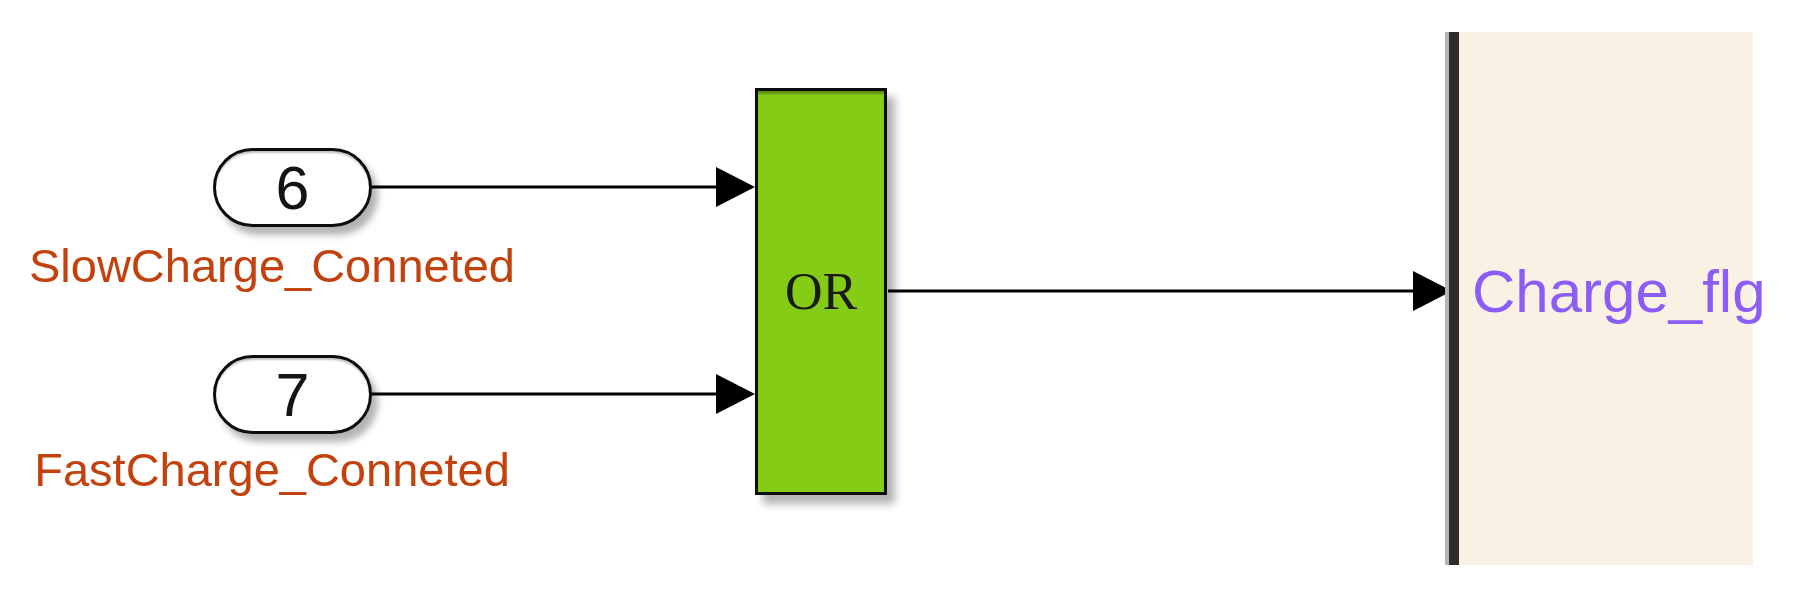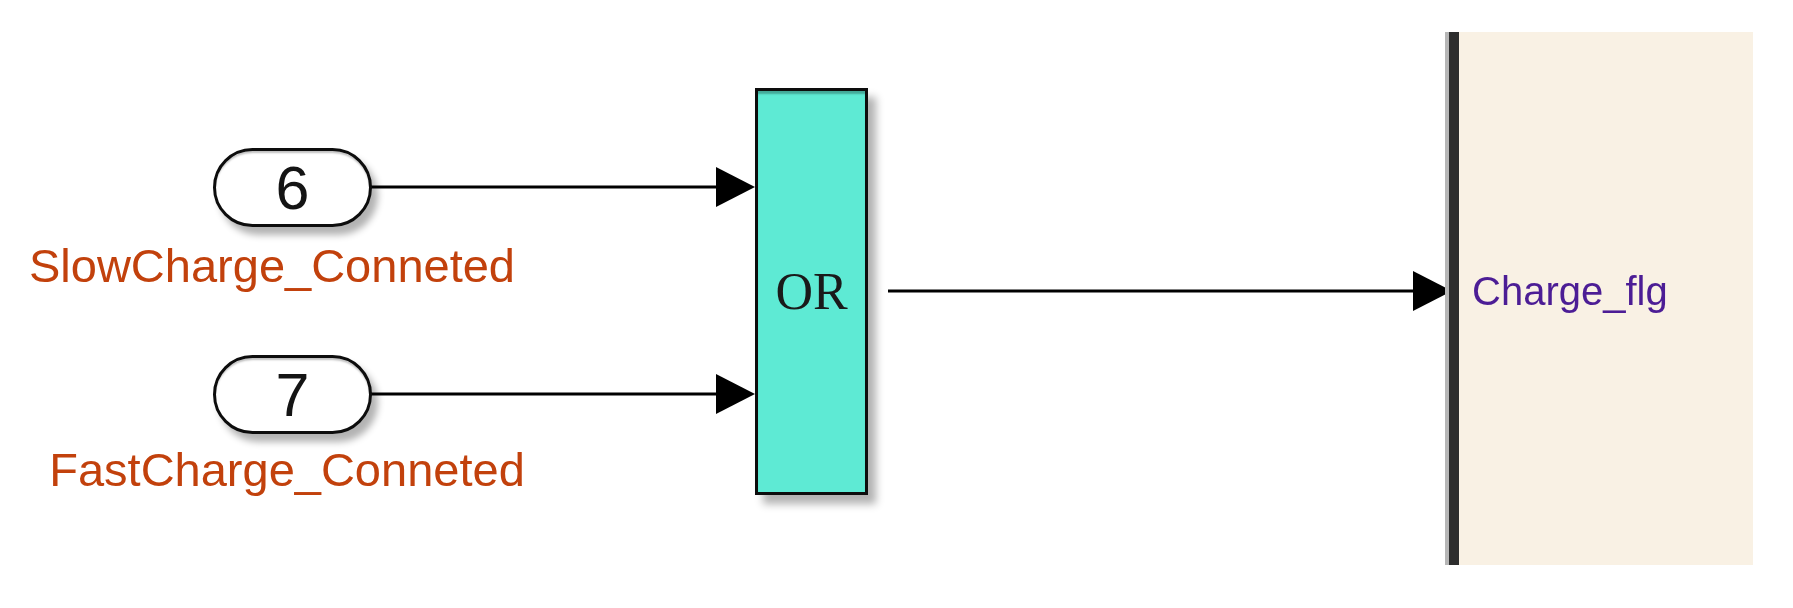--- a/index.html
+++ b/index.html
@@ -33,28 +33,28 @@
   
   .blk-label{
     position:absolute;
     transform:translateX(-50%);
     font-size:47px;
     line-height:1.15;
     white-space:nowrap;
     color:#c2410c;
   }
   #label6{left:272px;top:239px;}
-  #label7{left:287px;top:443px;}
+  #label7{left:272px;top:443px;}
   
   #orblock{
     position:absolute;
     left:755px;top:88px;
-    width:113px;height:407px;
+    width:132px;height:407px;
     box-sizing:border-box;
-    background:#5eead4;
+    background:#84cc16;
     border:3px solid #0d0d0d;
     box-shadow:8px 9px 8px rgba(0,0,0,0.30), inset 0 4px 2px -1px rgba(0,0,0,0.28);
     display:flex;align-items:center;justify-content:center;
   }
   #orblock .op{
     font-family:"Liberation Serif","DejaVu Serif",serif;
     font-size:52px;
     line-height:1;
     color:#1a1a1a;
   }
@@ -70,24 +70,24 @@
     background:#2d2d2d;
   }
   #boundary-fill{
     position:absolute;left:1459px;top:32px;width:294px;height:533px;
     background:#f9f1e4;
   }
   #outport-label{
     position:absolute;
     left:1472px;top:291px;
     transform:translateY(-50%);
-    font-size:40px;
+    font-size:60px;
     line-height:1.15;
     white-space:nowrap;
-    color:#4c1d95;
+    color:#8b5cf6;
   }
 </style>
 </head>
 <body>
 
 <div id="stage">
 
   <svg id="wires" viewBox="0 0 1793 608" xmlns="http://www.w3.org/2000/svg">
     <g>
       <line x1="371" y1="187" x2="720" y2="187" stroke="#000000" stroke-width="3"></line>

